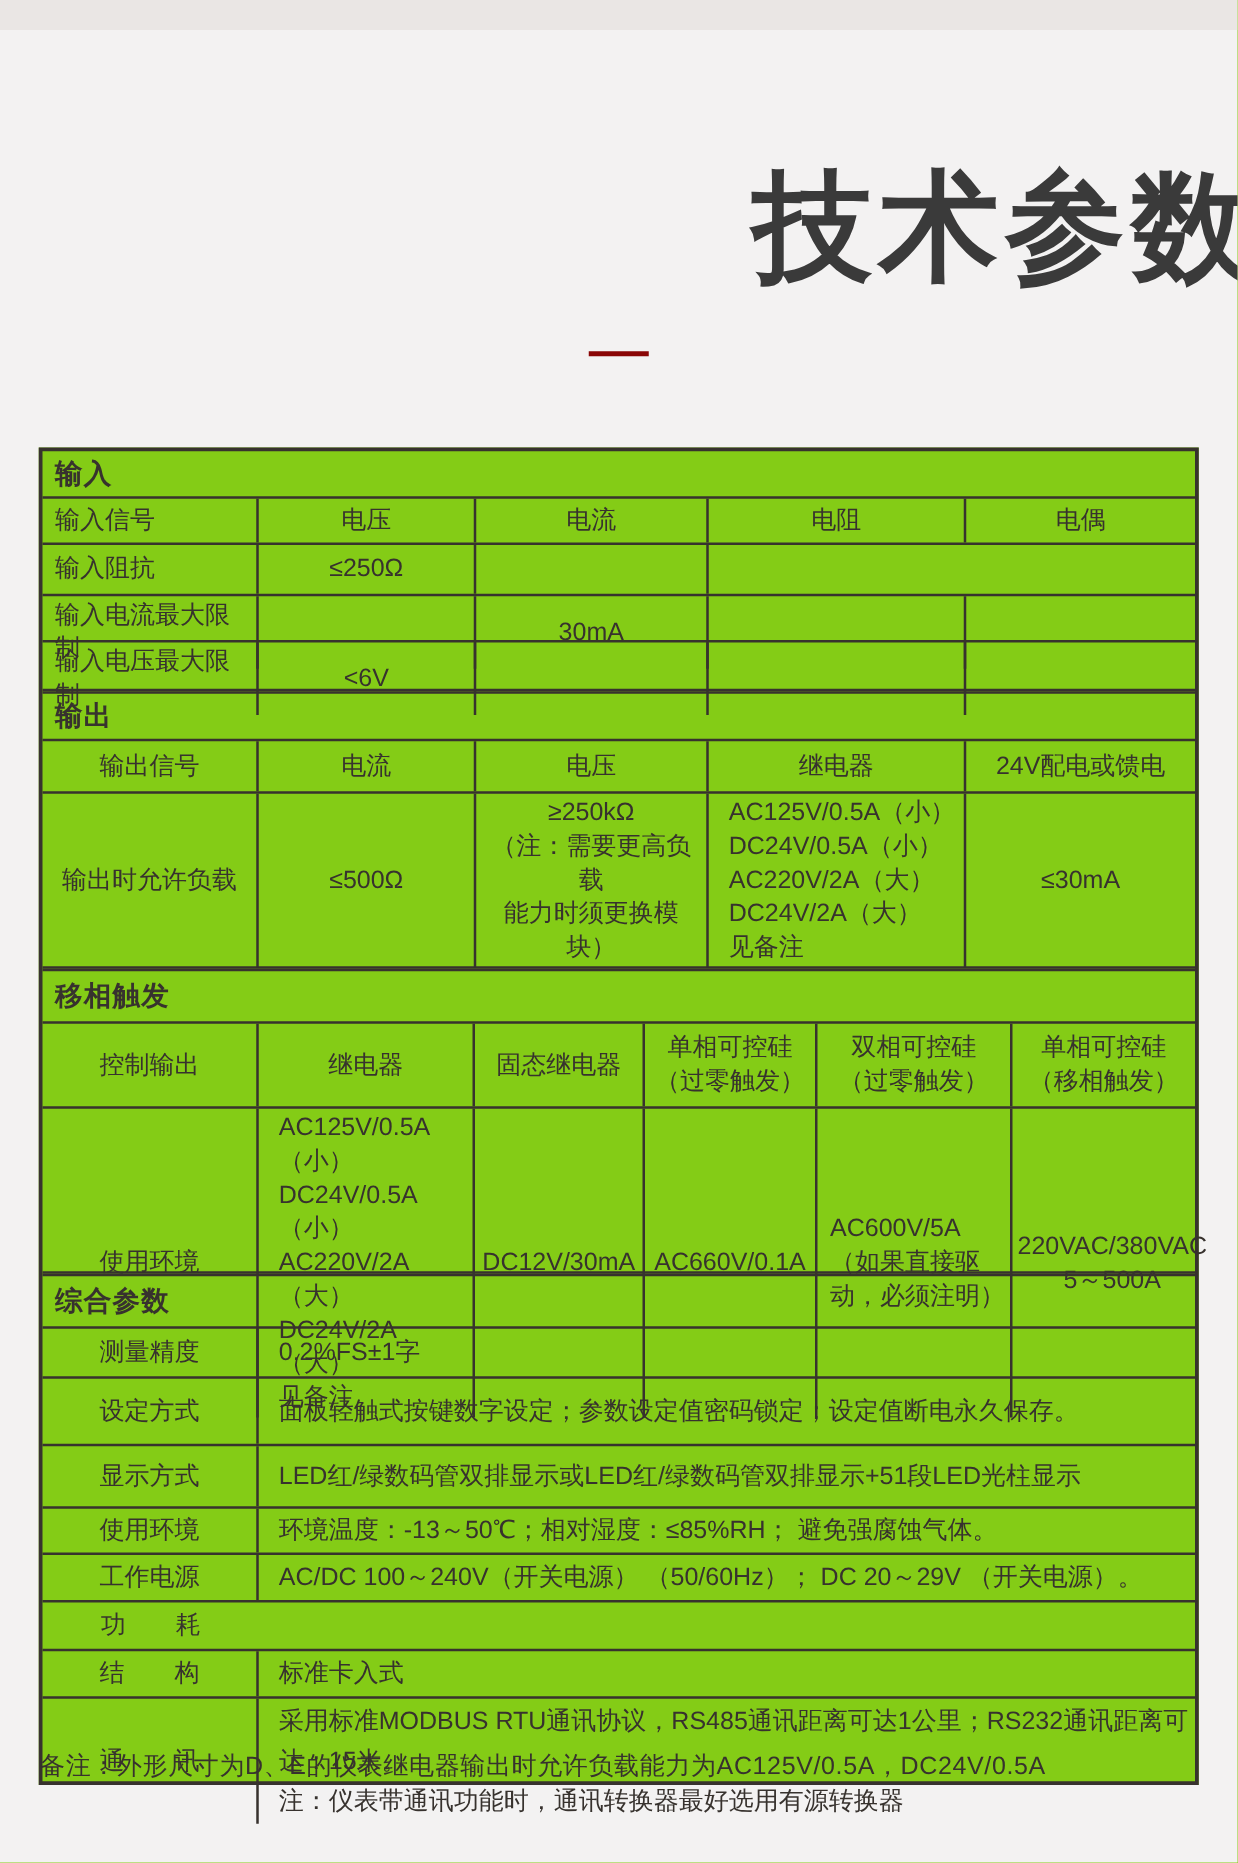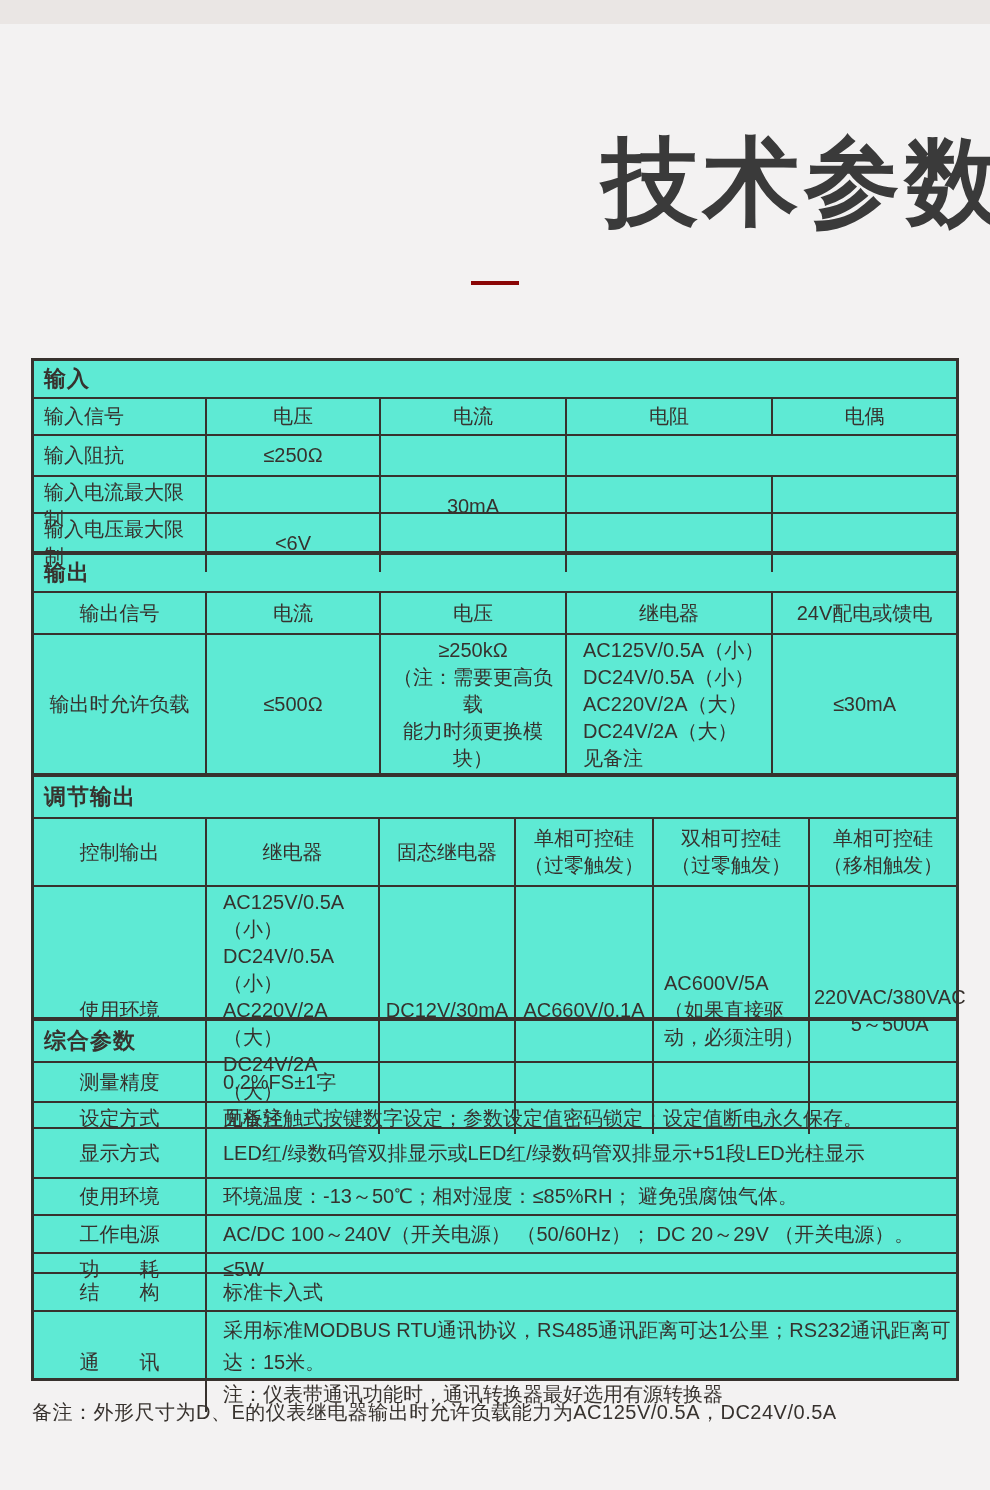--- a/index.html
+++ b/index.html
@@ -22,21 +22,21 @@
     color:#3a3a3a;
   }
   .divider {
     position:absolute; top:281px; left:50%; transform:translateX(-50%);
     width:48px; height:4px; background:#8a0606;
   }
   .tbl {
     position:absolute; top:358px; left:31px; width:928px;
     border:3px solid #37322e;
     box-sizing:border-box;
-    background:#5eead4;
+    background:#84cc16;
   }
   .tbl *, .tbl { box-sizing:border-box; }
   .sec-title {
     display:flex; align-items:center; padding-left:10px;
     font-size:22px; font-weight:bold;
     border-top:2px solid #37322e; border-bottom:2px solid #37322e;
     letter-spacing:1px;
   }
   .tbl > .sec-title:first-child { border-top:none; }
   .row { display:grid; border-bottom:2px solid #37322e; }
@@ -115,21 +115,21 @@
 （注：需要更高负载
 能力时须更换模块）</div>
     <div class="c left pad">AC125V/0.5A（小）
 DC24V/0.5A（小）
 AC220V/2A（大）
 DC24V/2A（大）
 见备注</div>
     <div class="c">≤30mA</div>
   </div>
 
-  <div class="sec-title" style="height:44px">调节输出</div>
+  <div class="sec-title" style="height:44px">移相触发</div>
   <div class="row cols6" style="height:68px">
     <div class="c">控制输出</div>
     <div class="c">继电器</div>
     <div class="c">固态继电器</div>
     <div class="c">单相可控硅
 （过零触发）</div>
     <div class="c">双相可控硅
 （过零触发）</div>
     <div class="c">单相可控硅
 （移相触发）</div>
@@ -148,39 +148,38 @@
 动，必须注明）</div>
     <div class="c">220VAC/380VAC
 5～500A</div>
   </div>
 
   <div class="sec-title" style="height:44px">综合参数</div>
   <div class="row cols2" style="height:40px">
     <div class="c">测量精度</div>
     <div class="c left pad">0.2%FS±1字</div>
   </div>
-  <div class="row cols2" style="height:26px">
+  <div class="row cols2" style="height:54px">
     <div class="c">设定方式</div>
     <div class="c left pad">面板轻触式按键数字设定；参数设定值密码锁定；设定值断电永久保存。</div>
   </div>
   <div class="row cols2" style="height:50px">
     <div class="c">显示方式</div>
     <div class="c left pad">LED红/绿数码管双排显示或LED红/绿数码管双排显示+51段LED光柱显示</div>
   </div>
   <div class="row cols2" style="height:37px">
     <div class="c">使用环境</div>
     <div class="c left pad">环境温度：-13～50℃；相对湿度：≤85%RH； 避免强腐蚀气体。</div>
   </div>
   <div class="row cols2" style="height:38px">
     <div class="c">工作电源</div>
     <div class="c left pad">AC/DC 100～240V（开关电源） （50/60Hz）； DC 20～29V （开关电源）。</div>
   </div>
-  <div class="row cols2" style="height:20px">
+  <div class="row cols2" style="height:39px">
     <div class="c">功　　耗</div>
-    <div class="c left pad">≤5W</div>
   </div>
   <div class="row cols2" style="height:38px">
     <div class="c">结　　构</div>
     <div class="c left pad">标准卡入式</div>
   </div>
   <div class="row cols2 last" style="height:66px">
     <div class="c">通　　讯</div>
     <div class="c left pad sp">采用标准MODBUS RTU通讯协议，RS485通讯距离可达1公里；RS232通讯距离可达：15米。
 注：仪表带通讯功能时，通讯转换器最好选用有源转换器</div>
   </div>

